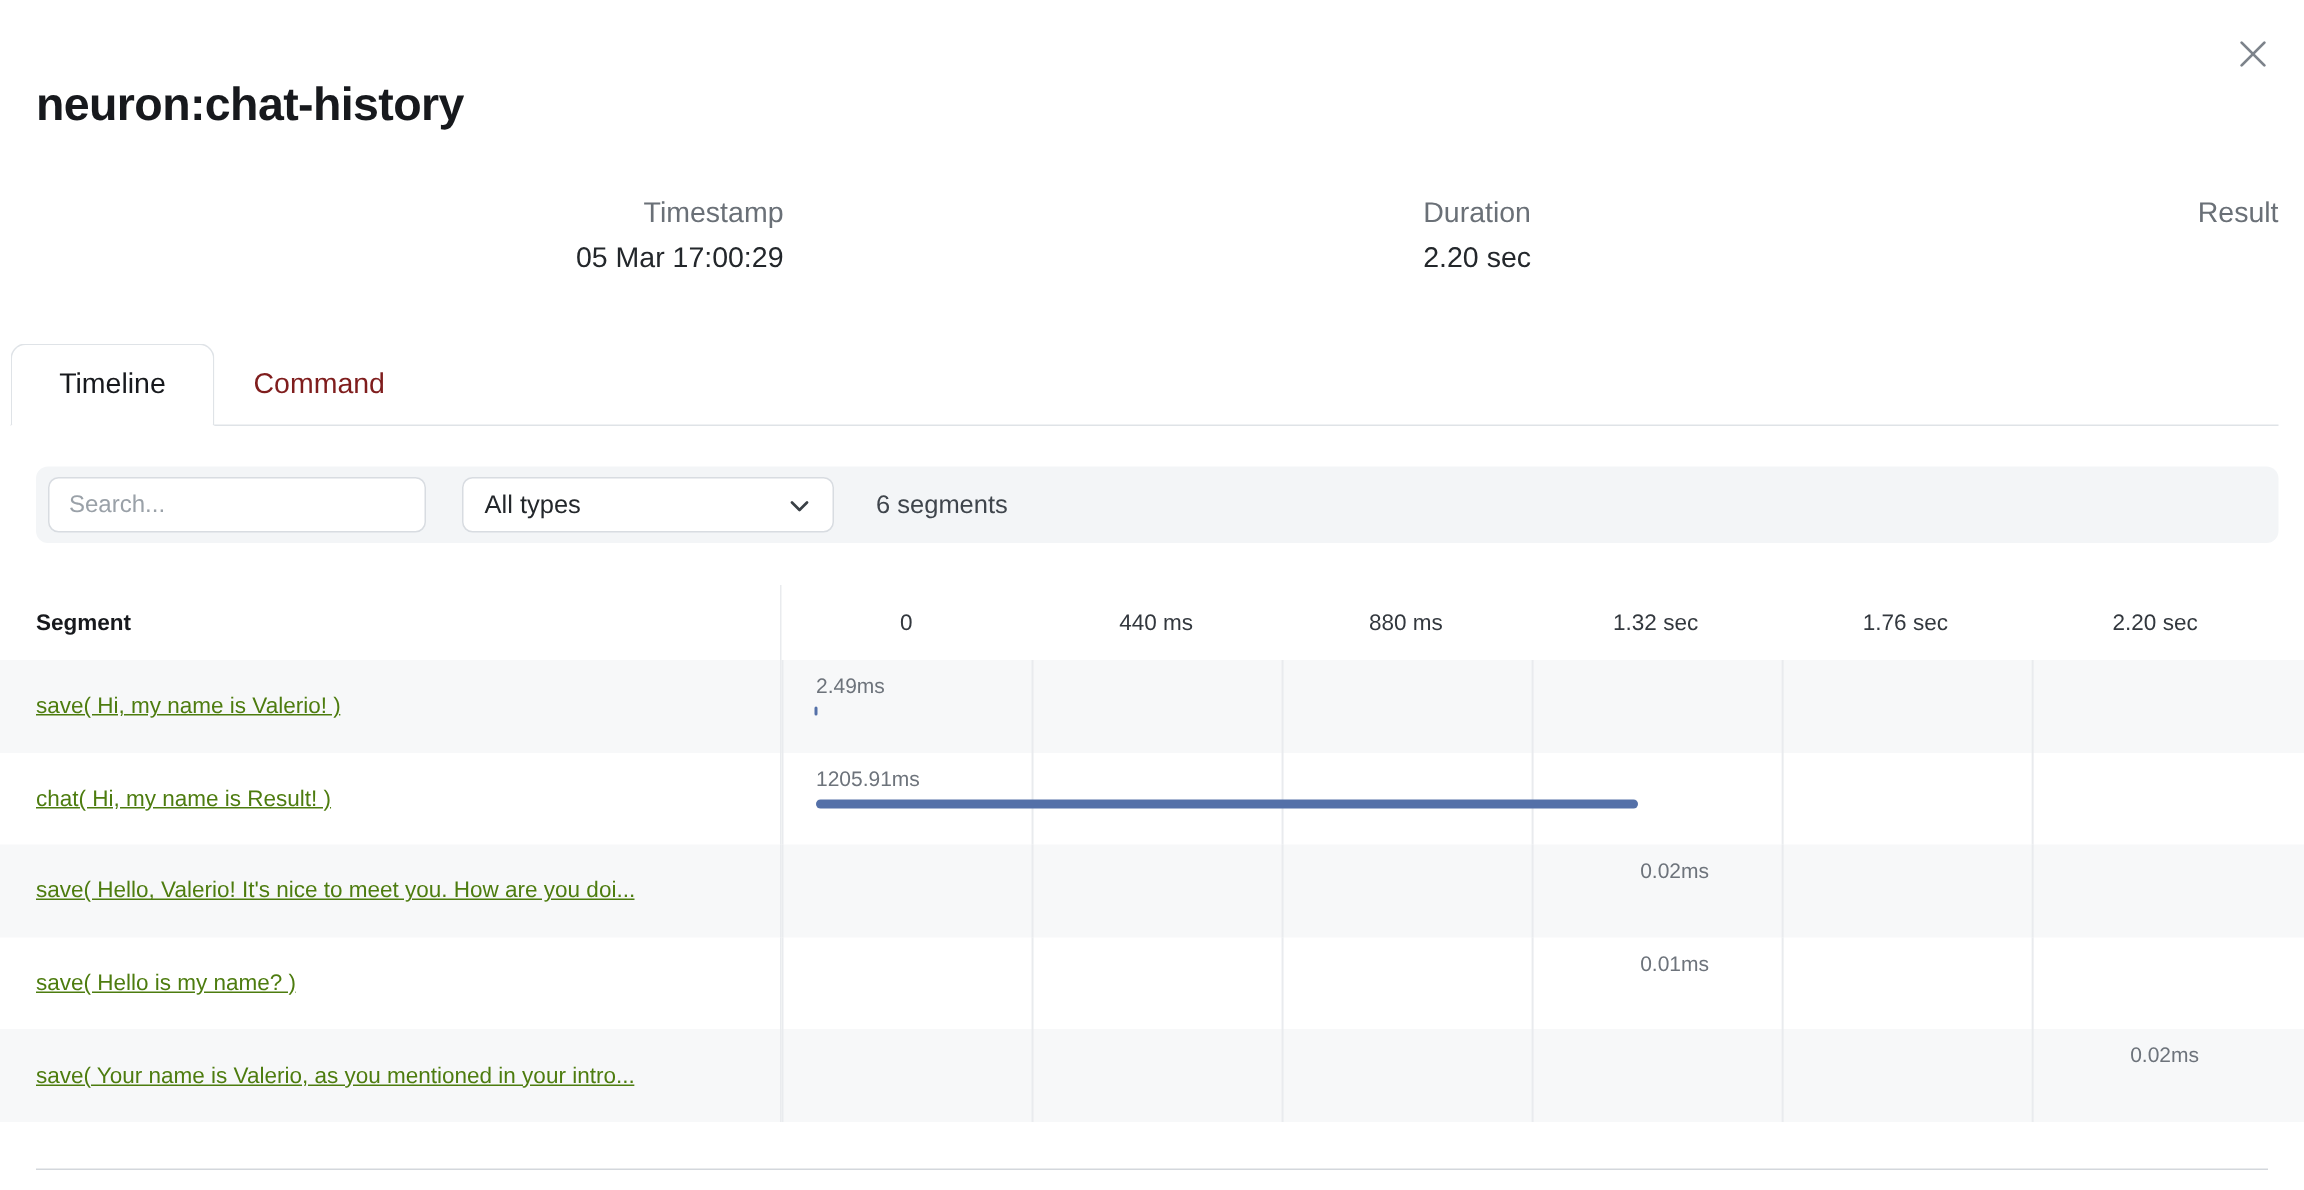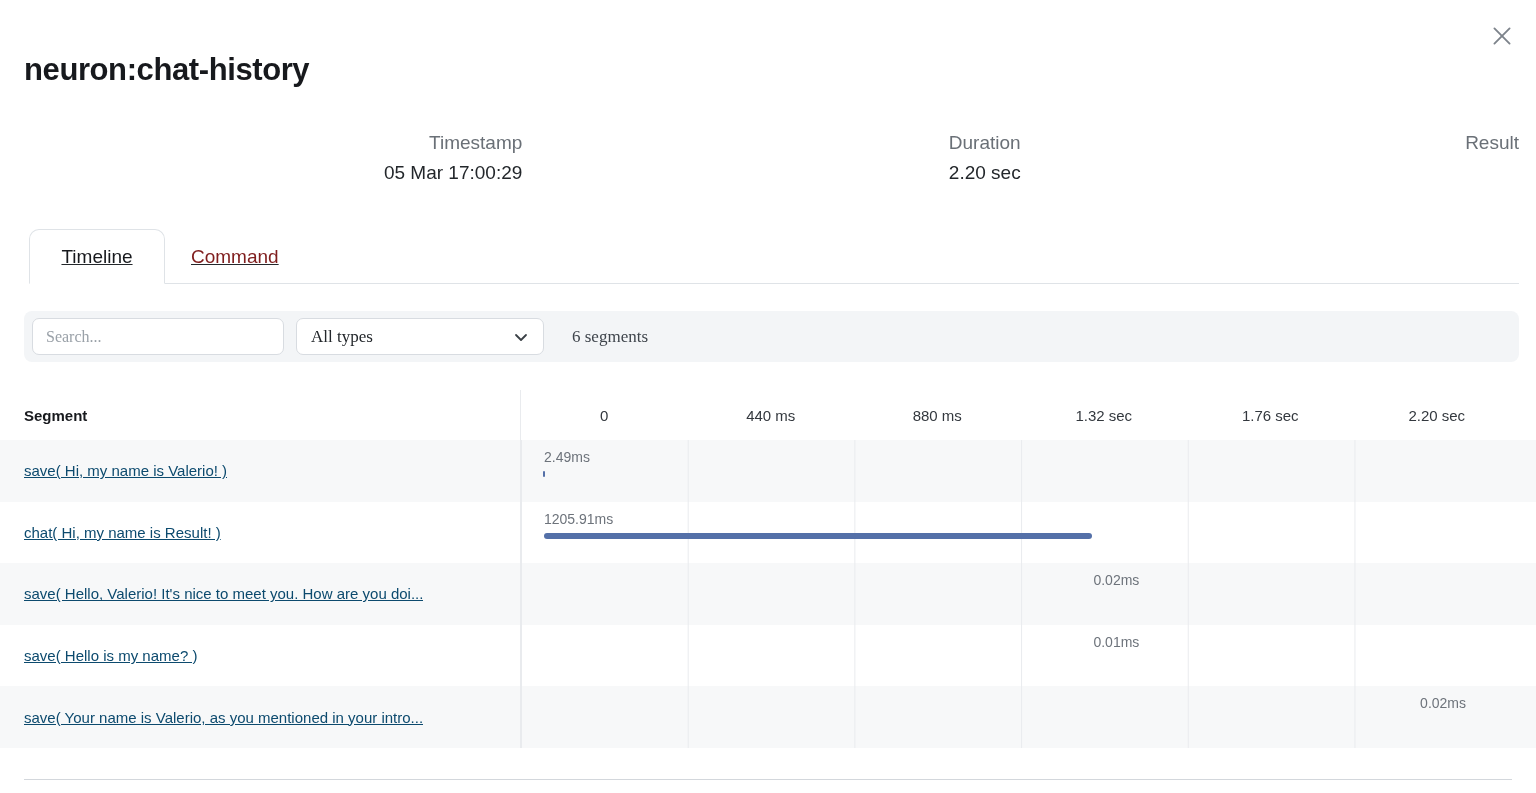--- a/index.html
+++ b/index.html
@@ -15,54 +15,54 @@
   .title { position:absolute; top:52px; left:24px; font-size:31px; font-weight:700;
     letter-spacing:-0.4px; color:#17191d; }
 
   
   .meta { position:absolute; top:132px; left:24px; width:1495px;
     display:grid; grid-template-columns:1fr 1fr 1fr;text-align:right; }
   .meta-label { font-size:19px; color:#6a7077; }
   .meta-value { margin-top:8px; font-size:19px; font-weight:500; color:#23272b; min-height:23px; }
 
   
-  .tabs { position:absolute; top:229px; left:29px; right:17px; height:55px;
-    display:flex; border-bottom:1px solid #dfe3e7;text-decoration:underline; }
+  .tabs { position:absolute; top:229px; left:7px; right:17px; height:55px;
+    display:flex; border-bottom:1px solid #dfe3e7; }
   .tab { height:55px; display:flex; align-items:center; justify-content:center;
     font-size:19px; cursor:pointer; background:none; border:none; font-family:inherit; }
   .tab-active { width:136px; background:#fff; border:1px solid #dfe3e7; border-bottom:1px solid #fff;
     margin-bottom:-1px; border-radius:10px 10px 0 0; color:#17191d; font-weight:500; }
   .tab-inactive { margin-left:24px; padding:0 2px; color:#7f1d1d; font-weight:500; }
 
   
   .toolbar { position:absolute; top:311px; left:24px; width:1495px; height:51px;
-    background:#f3f5f7; border-radius:8px; display:flex; align-items:center; padding-left:8px;font-family:Liberation Serif, serif; }
+    background:#f3f5f7; border-radius:8px; display:flex; align-items:center; padding-left:8px; }
   .search-input { width:252px; height:37px; background:#fff; border:1px solid #d8dce1;
     border-radius:7px; padding:0 13px; font-size:16px; font-family:inherit; color:#23272b; outline:none; }
   .search-input::placeholder { color:#9aa1a8; }
-  .type-filter { margin-left:12px; width:248px; height:37px; background:#fff; border:1px solid #d8dce1;
+  .type-filter { margin-left:24px; width:248px; height:37px; background:#fff; border:1px solid #d8dce1;
     border-radius:7px; display:flex; align-items:center; justify-content:space-between;
     padding:0 14px; font-size:17px; color:#23272b; cursor:pointer; }
   .segments-count { margin-left:28px; font-size:17px; color:#3f454c; }
 
   
   .tl-header { position:absolute; top:390px; left:0; width:1536px; height:50px; display:flex; }
   .tl-header .seg-col { width:520px; display:flex; align-items:center; padding-left:24px;
     font-size:15px; font-weight:700; color:#17191d; }
   .tl-header .ticks { width:1000px; display:grid; grid-template-columns:repeat(6,1fr);
     align-items:center; border-left:1px solid #e9ebee; }
   .tick { text-align:center; font-size:15px; color:#33383e; }
 
   .tl-rows { position:absolute; top:440px; left:0; width:1536px; height:308px;
     display:flex; flex-direction:column; }
   .tl-row { flex:1; display:flex; }
   .tl-row:nth-child(odd) { background:#f7f8f9; }
   .name-cell { width:520px; display:flex; align-items:center; padding-left:24px; padding-right:16px;
     overflow:hidden; }
-  .segment-link { font-size:15px; color:#0c4a6e; text-decoration:underline; white-space:nowrap;
+  .segment-link { font-size:15px; color:#4d7c0f; text-decoration:underline; white-space:nowrap;
     overflow:hidden; text-overflow:ellipsis; cursor:pointer; }
   .time-cell { position:relative; width:1000px;
     border-left:1px solid #e9ebee;
     background-image:linear-gradient(to right, #e9ebee 1px, rgba(0,0,0,0) 1px);
     background-size:166.7px 100%; }
   .dur-label { position:absolute; top:9px; font-size:14px; color:#6d737b; white-space:nowrap; }
   .dur-bar { position:absolute; top:31px; height:6px; border-radius:3px; min-width:2px; }
 
   .bottom-divider { position:absolute; top:779px; left:24px; width:1488px; height:1px; background:#d3d7dc; }
 </style>

